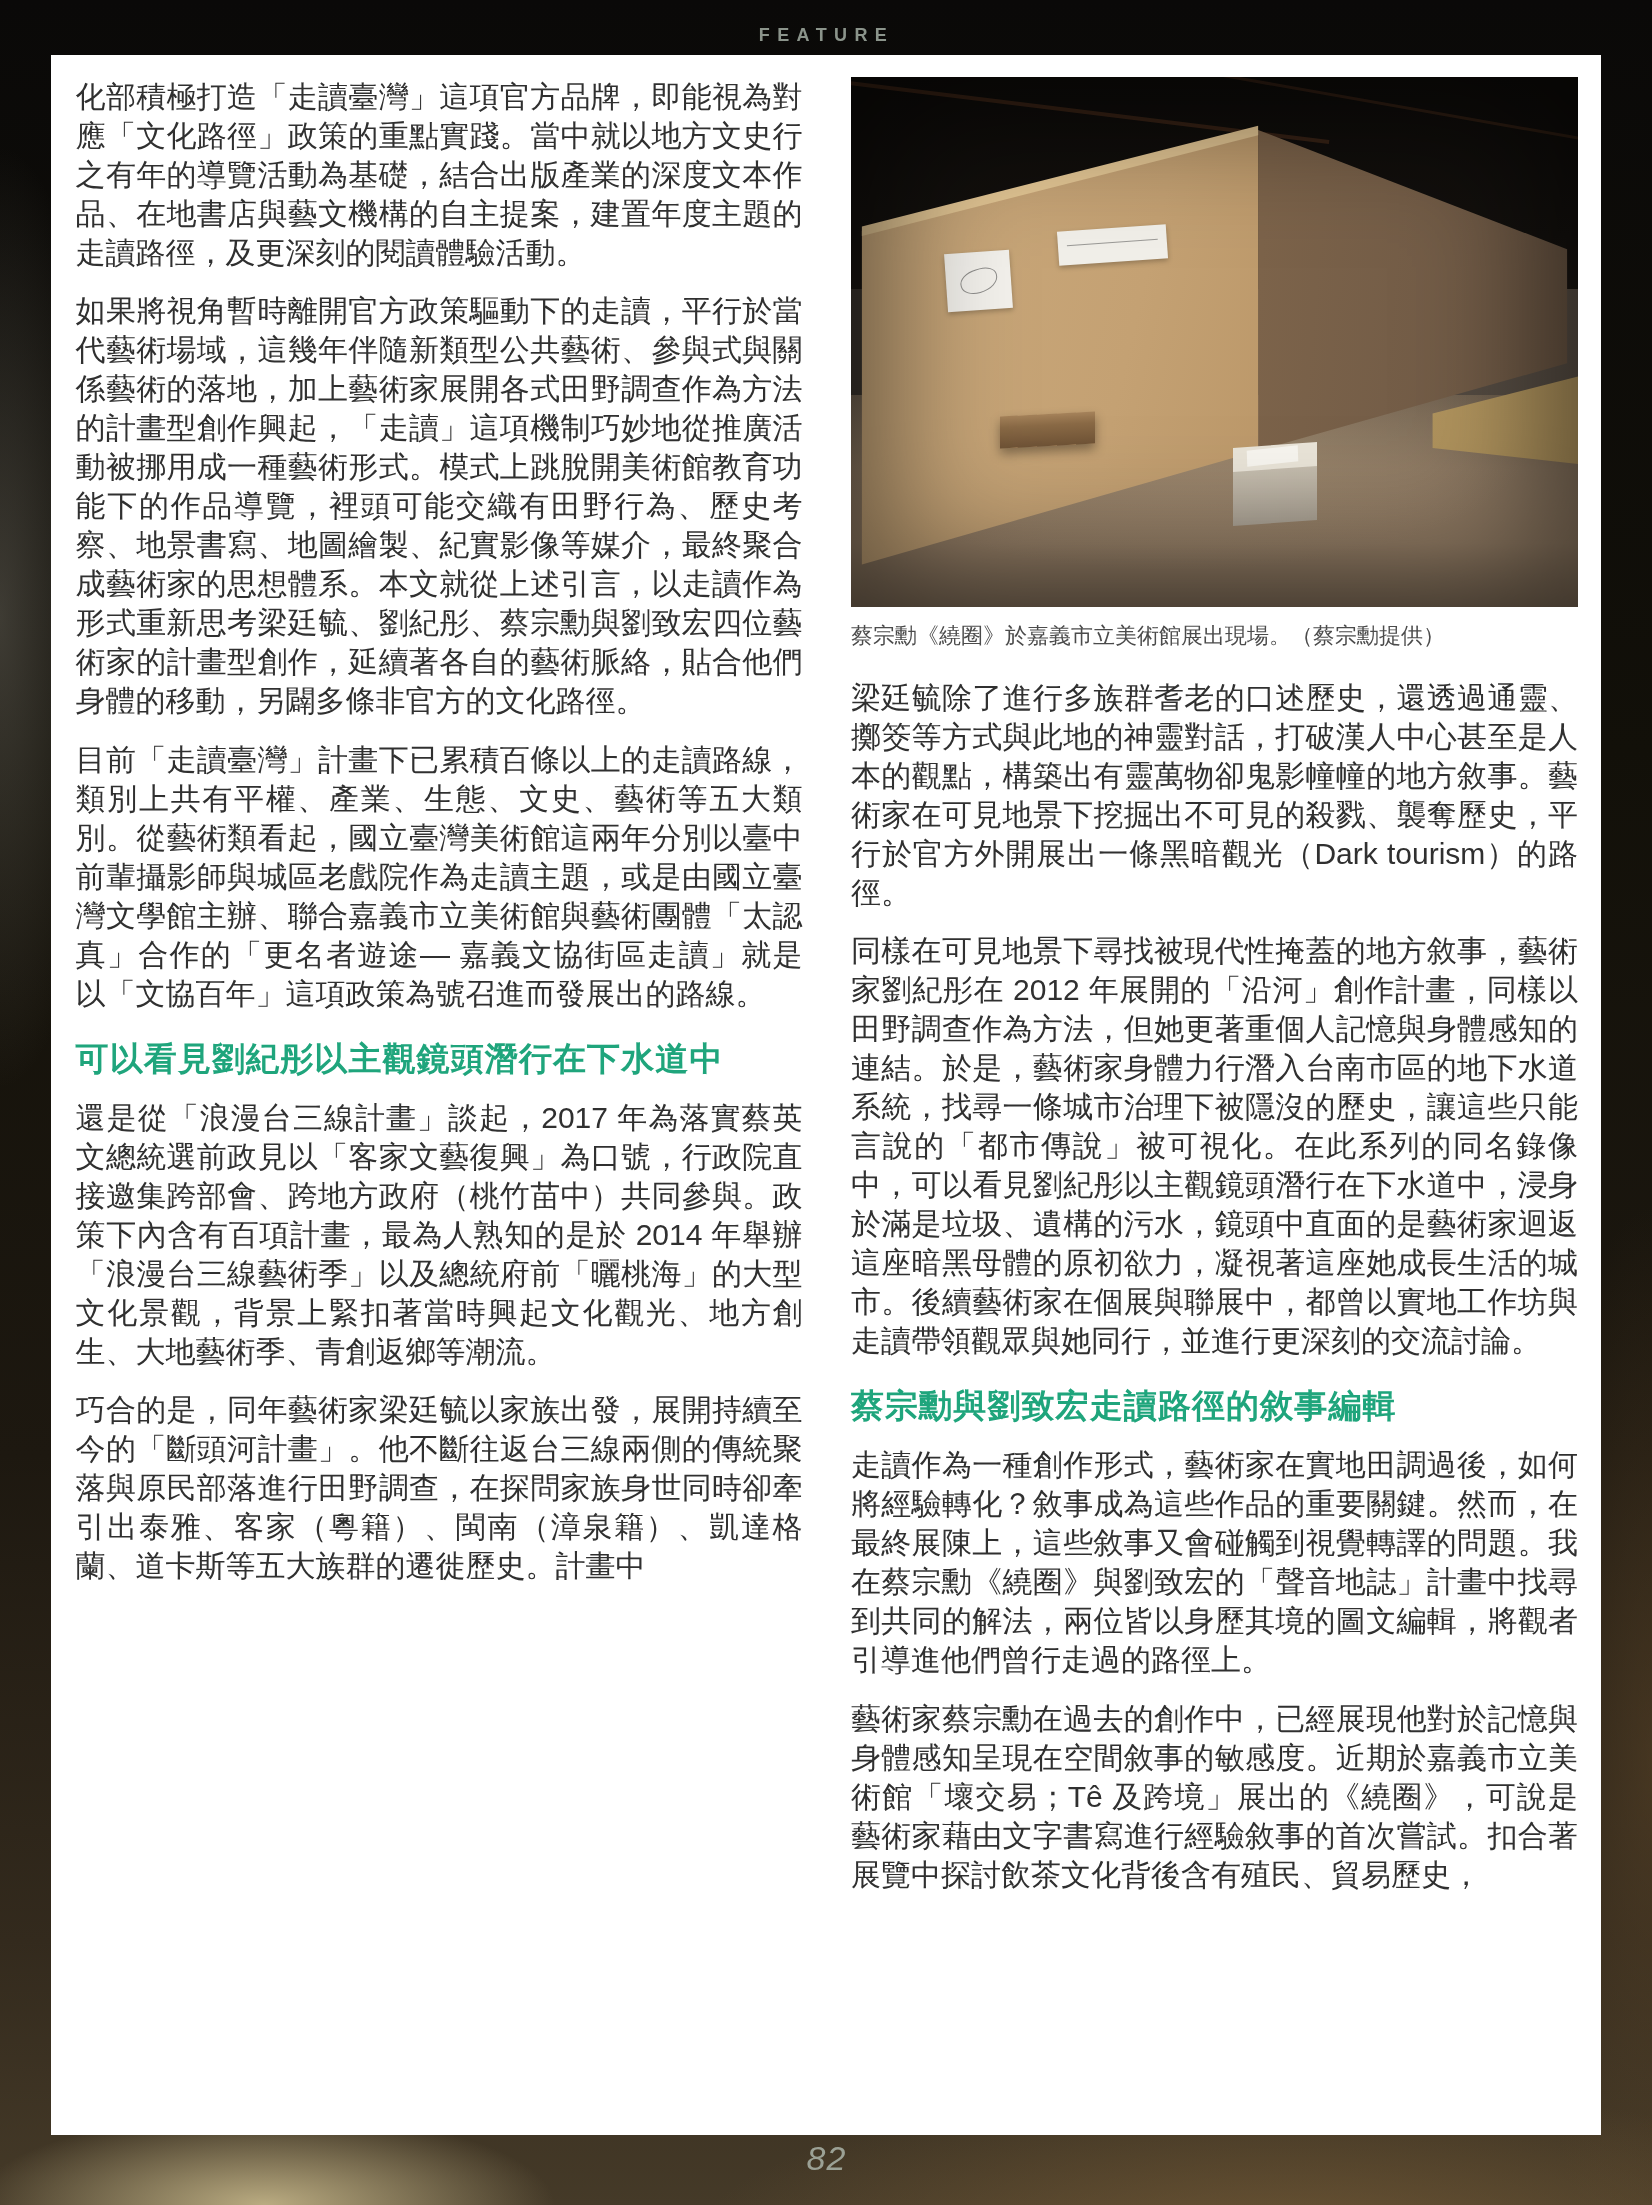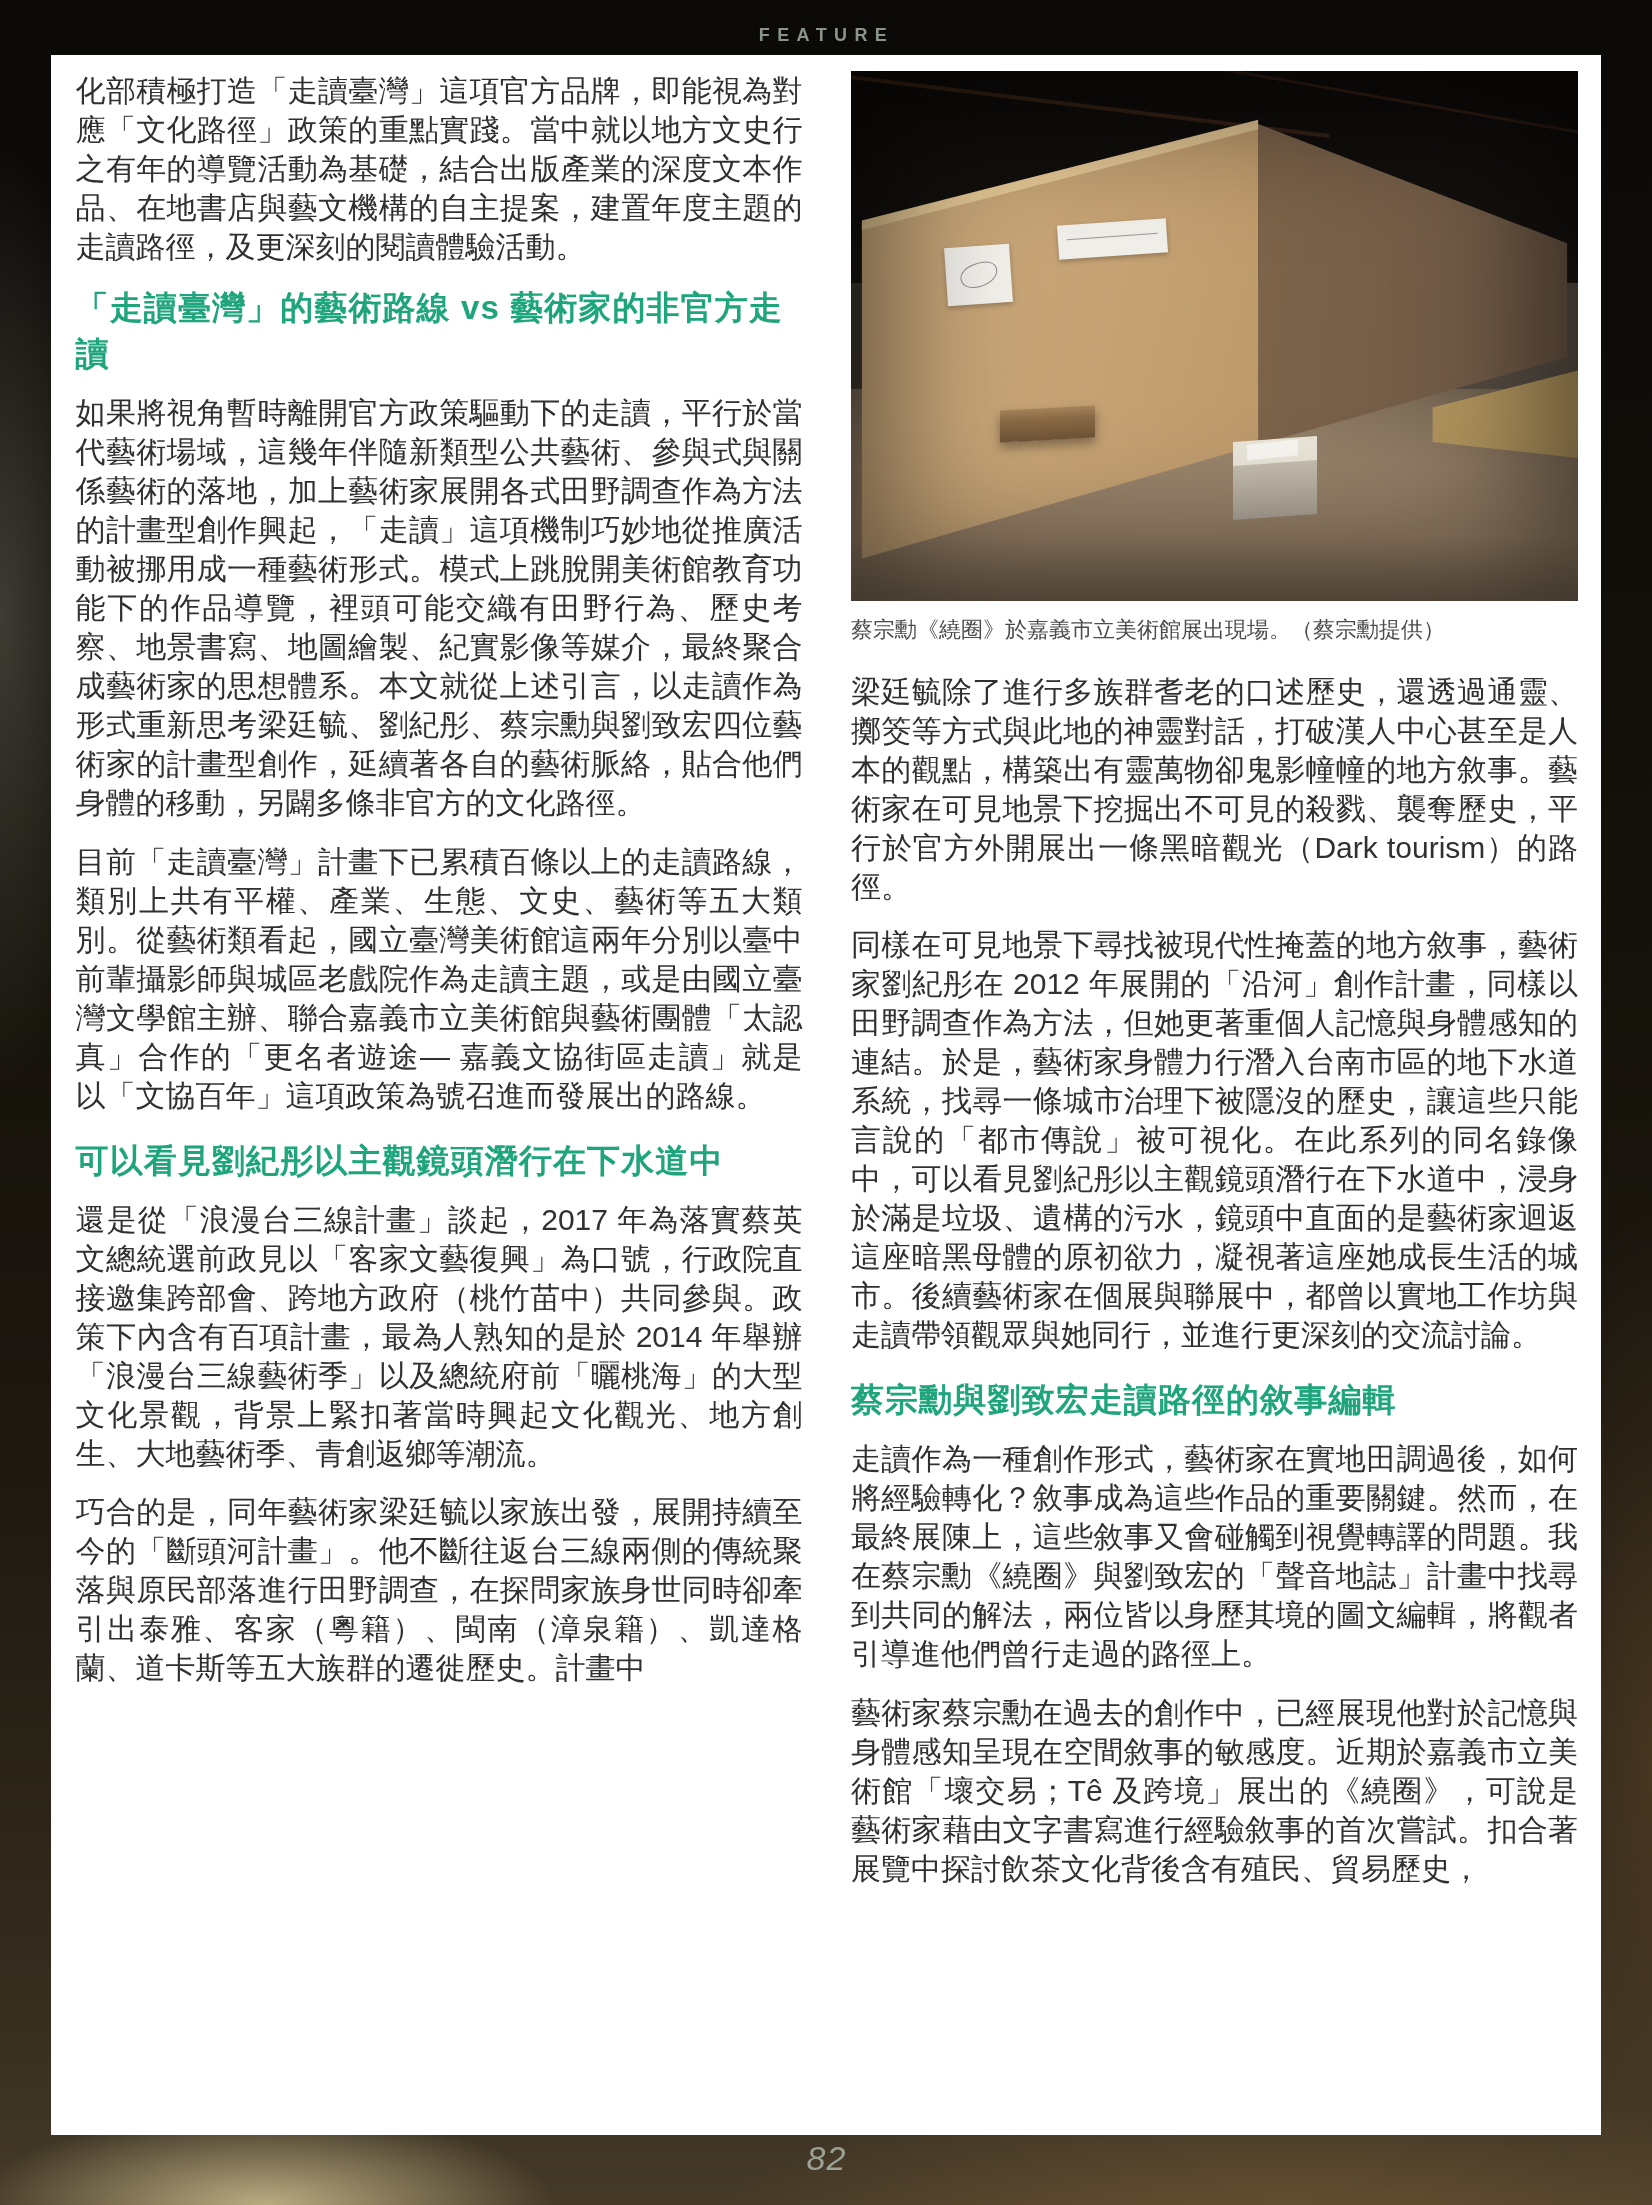--- a/index.html
+++ b/index.html
@@ -26,21 +26,21 @@
   .pagenum {
     position:absolute; top:2139px; left:0; width:100%;
     text-align:center; color:#9ba195; font-size:34px; letter-spacing:1.1px;font-style:italic;
   }
 
   
   .page {
     position:absolute; left:51px; top:55px; width:1550px; height:2080px;
     background:#ffffff;
   }
-  .col { position:absolute; top:16px; }
+  .col { position:absolute; top:22px; }
   .col-left  { left:24.6px;   width:727px; }
   .col-right { left:800px; width:727px; }
 
   .col p {
     font-size:30px; line-height:39px; color:#303030;
     text-align:justify; text-justify:inter-ideograph;
     margin:0 0 19.4px 0;
   }
   .col h2 {
     font-size:33px; line-height:46px; font-weight:bold;
@@ -139,21 +139,20 @@
 </style>
 </head>
 <body>
 
 <div class="masthead">FEATURE</div>
 
 <div class="page">
 
   <div class="col col-left">
     <p>化部積極打造「走讀臺灣」這項官方品牌，即能視為對應「文化路徑」政策的重點實踐。當中就以地方文史行之有年的導覽活動為基礎，結合出版產業的深度文本作品、在地書店與藝文機構的自主提案，建置年度主題的走讀路徑，及更深刻的閱讀體驗活動。</p>
-    <h2 class="first">「走讀臺灣」的藝術路線 vs 藝術家的非官方走讀</h2>
     <p>如果將視角暫時離開官方政策驅動下的走讀，平行於當代藝術場域，這幾年伴隨新類型公共藝術、參與式與關係藝術的落地，加上藝術家展開各式田野調查作為方法的計畫型創作興起，「走讀」這項機制巧妙地從推廣活動被挪用成一種藝術形式。模式上跳脫開美術館教育功能下的作品導覽，裡頭可能交織有田野行為、歷史考察、地景書寫、地圖繪製、紀實影像等媒介，最終聚合成藝術家的思想體系。本文就從上述引言，以走讀作為形式重新思考梁廷毓、劉紀彤、蔡宗勳與劉致宏四位藝術家的計畫型創作，延續著各自的藝術脈絡，貼合他們身體的移動，另闢多條非官方的文化路徑。</p>
     <p>目前「走讀臺灣」計畫下已累積百條以上的走讀路線，類別上共有平權、產業、生態、文史、藝術等五大類別。從藝術類看起，國立臺灣美術館這兩年分別以臺中前輩攝影師與城區老戲院作為走讀主題，或是由國立臺灣文學館主辦、聯合嘉義市立美術館與藝術團體「太認真」合作的「更名者遊途— 嘉義文協街區走讀」就是以「文協百年」這項政策為號召進而發展出的路線。</p>
     <h2>可以看見劉紀彤以主觀鏡頭潛行在下水道中</h2>
     <p>還是從「浪漫台三線計畫」談起，2017 年為落實蔡英文總統選前政見以「客家文藝復興」為口號，行政院直接邀集跨部會、跨地方政府（桃竹苗中）共同參與。政策下內含有百項計畫，最為人熟知的是於 2014 年舉辦「浪漫台三線藝術季」以及總統府前「曬桃海」的大型文化景觀，背景上緊扣著當時興起文化觀光、地方創生、大地藝術季、青創返鄉等潮流。</p>
     <p>巧合的是，同年藝術家梁廷毓以家族出發，展開持續至今的「斷頭河計畫」。他不斷往返台三線兩側的傳統聚落與原民部落進行田野調查，在探問家族身世同時卻牽引出泰雅、客家（粵籍）、閩南（漳泉籍）、凱達格蘭、道卡斯等五大族群的遷徙歷史。計畫中</p>
   </div>
 
   <div class="col col-right">
 
     <div class="photo">

